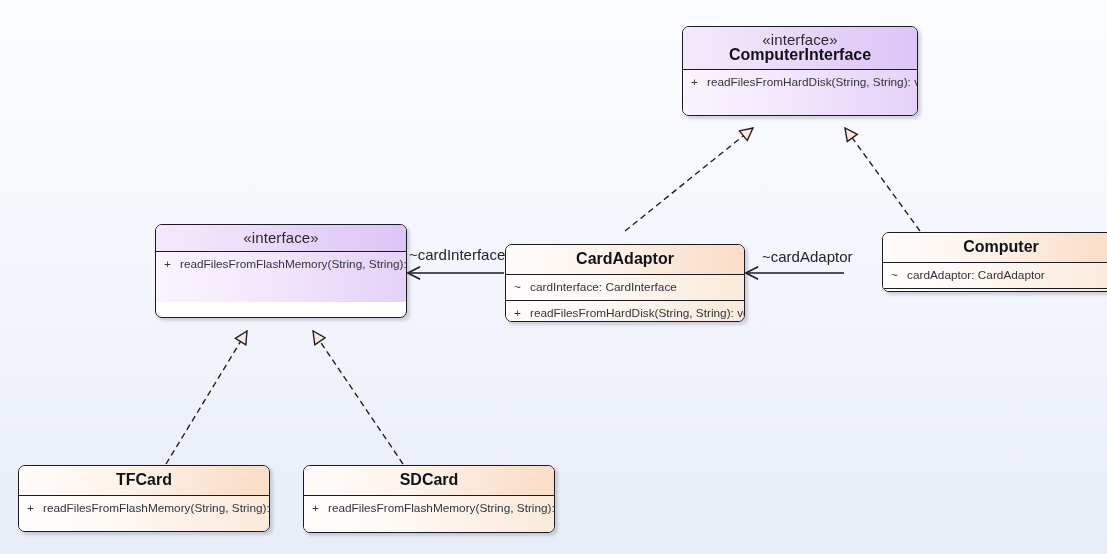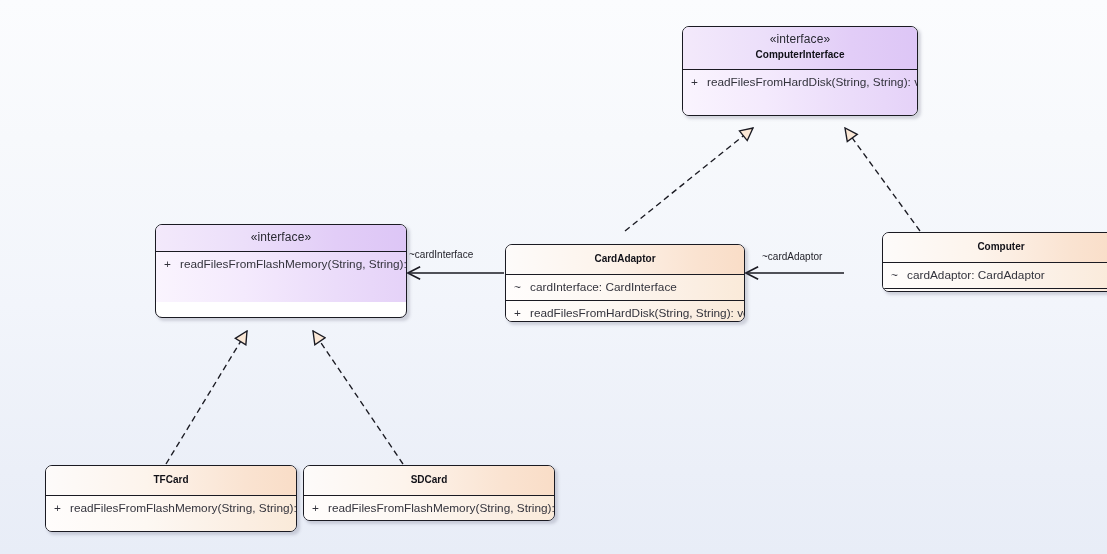--- a/index.html
+++ b/index.html
@@ -33,28 +33,28 @@
     background: #fff;
   }
   .uml-head {
     box-sizing: border-box;
     text-align: center;
     padding: 5px 6px 6px 6px;
     border-bottom: 1.4px solid #1a1a22;
   }
   .stereotype {
     display: block;
-    font-size: 12px;
+    font-size: 15px;
     color: #2a2a33;
     line-height: 15px;
     letter-spacing: 0.1px;
   }
   .cls-name {
     display: block;
-    font-size: 10px;
+    font-size: 16px;
     font-weight: bold;
     color: #111118;
     line-height: 16px;
   }
   .uml-section {
     box-sizing: border-box;
     padding: 0;
   }
   .uml-section + .uml-section { border-top: 1.4px solid #1a1a22; }
   .member {
@@ -86,21 +86,21 @@
   .orange .uml-head {
     background: linear-gradient(to right, #fdfbfa 0%, #fdf4ec 40%, #fae3d1 80%, #f9ddc7 100%);
   }
   .orange .uml-body {
     background: linear-gradient(to right, #fffdfc 0%, #fdf8f3 40%, #fbeee2 80%, #faead9 100%);
   }
 
   
   .edge-label {
     position: absolute;
-    font-size: 10px;
+    font-size: 15px;
     color: #24242c;
     white-space: nowrap;
     line-height: 13px;
   }
 </style>
 </head>
 <body>
 
 <div id="canvas">
 
@@ -196,33 +196,33 @@
       </div>
     </div>
     <div class="uml-section uml-body">
       <div class="member">
         <span class="vis">+</span>
         <span class="mtext">readFilesFromHardDisk(String, String): void</span>
       </div>
     </div>
   </div>
 
-  <div class="uml-box orange" style="left:18px; top:465px; width:252px; height:67px;margin-left:27px;">
+  <div class="uml-box orange" style="left:18px; top:465px; width:252px; height:67px;">
     <div class="uml-head" style="padding-top:6px; padding-bottom:7px;">
       <span class="cls-name">TFCard</span>
     </div>
     <div class="uml-section uml-body" style="height:37px;">
       <div class="member">
         <span class="vis">+</span>
         <span class="mtext">readFilesFromFlashMemory(String, String): void</span>
       </div>
     </div>
   </div>
 
-  <div class="uml-box orange" style="left:303px; top:465px; width:252px; height:56px;">
+  <div class="uml-box orange" style="left:303px; top:465px; width:252px; height:68px;">
     <div class="uml-head" style="padding-top:6px; padding-bottom:7px;">
       <span class="cls-name">SDCard</span>
     </div>
     <div class="uml-section uml-body" style="height:37px;">
       <div class="member">
         <span class="vis">+</span>
         <span class="mtext">readFilesFromFlashMemory(String, String): void</span>
       </div>
     </div>
   </div>

